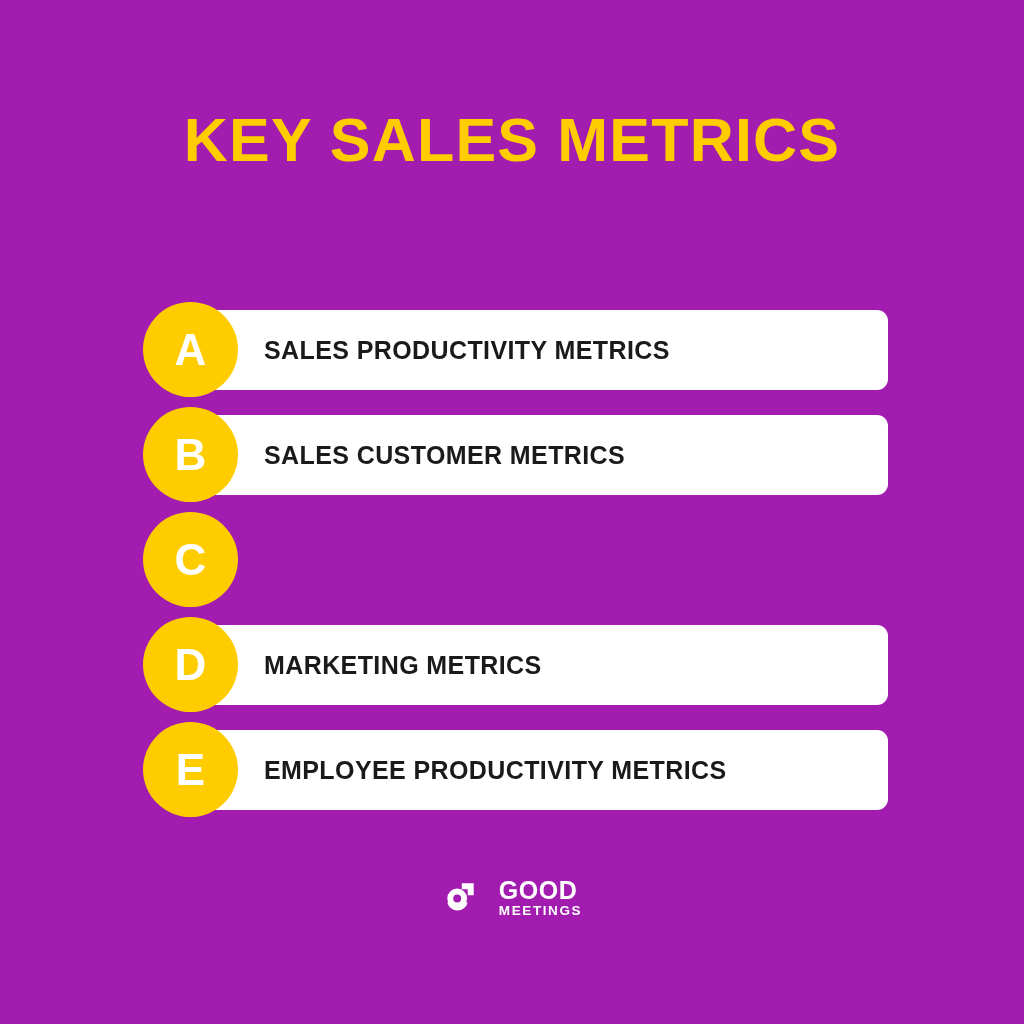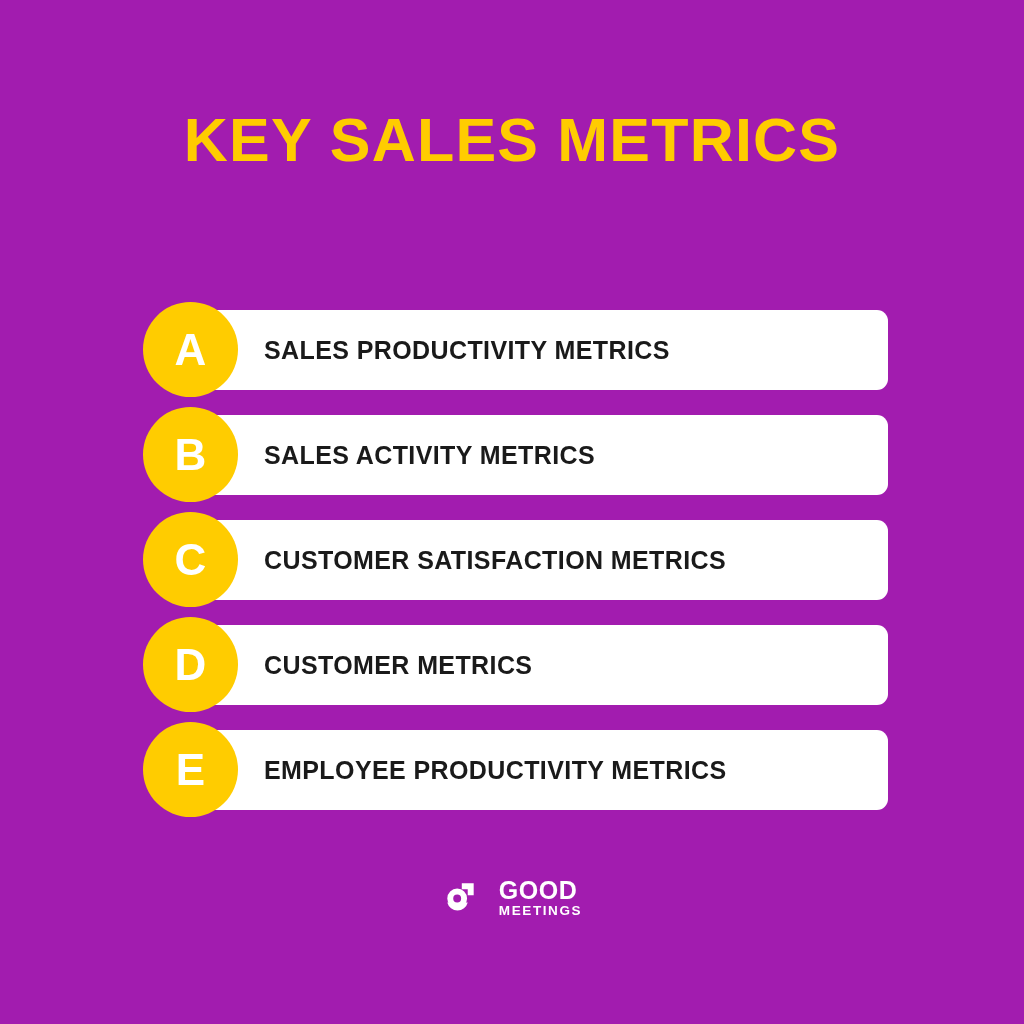--- a/index.html
+++ b/index.html
@@ -142,35 +142,32 @@
 
     <div class="row">
       <div class="row-bar">
         <div class="row-label">SALES PRODUCTIVITY METRICS</div>
       </div>
       <div class="row-badge">A</div>
     </div>
 
     <div class="row">
       <div class="row-bar">
-        <div class="row-label">SALES ACTIVITY METRICS</div>
+        <div class="row-label">SALES CUSTOMER METRICS</div>
       </div>
       <div class="row-badge">B</div>
     </div>
 
     <div class="row">
-      <div class="row-bar">
-        <div class="row-label">CUSTOMER SATISFACTION METRICS</div>
-      </div>
       <div class="row-badge">C</div>
     </div>
 
     <div class="row">
       <div class="row-bar">
-        <div class="row-label">CUSTOMER METRICS</div>
+        <div class="row-label">MARKETING METRICS</div>
       </div>
       <div class="row-badge">D</div>
     </div>
 
     <div class="row">
       <div class="row-bar">
         <div class="row-label">EMPLOYEE PRODUCTIVITY METRICS</div>
       </div>
       <div class="row-badge">E</div>
     </div>

